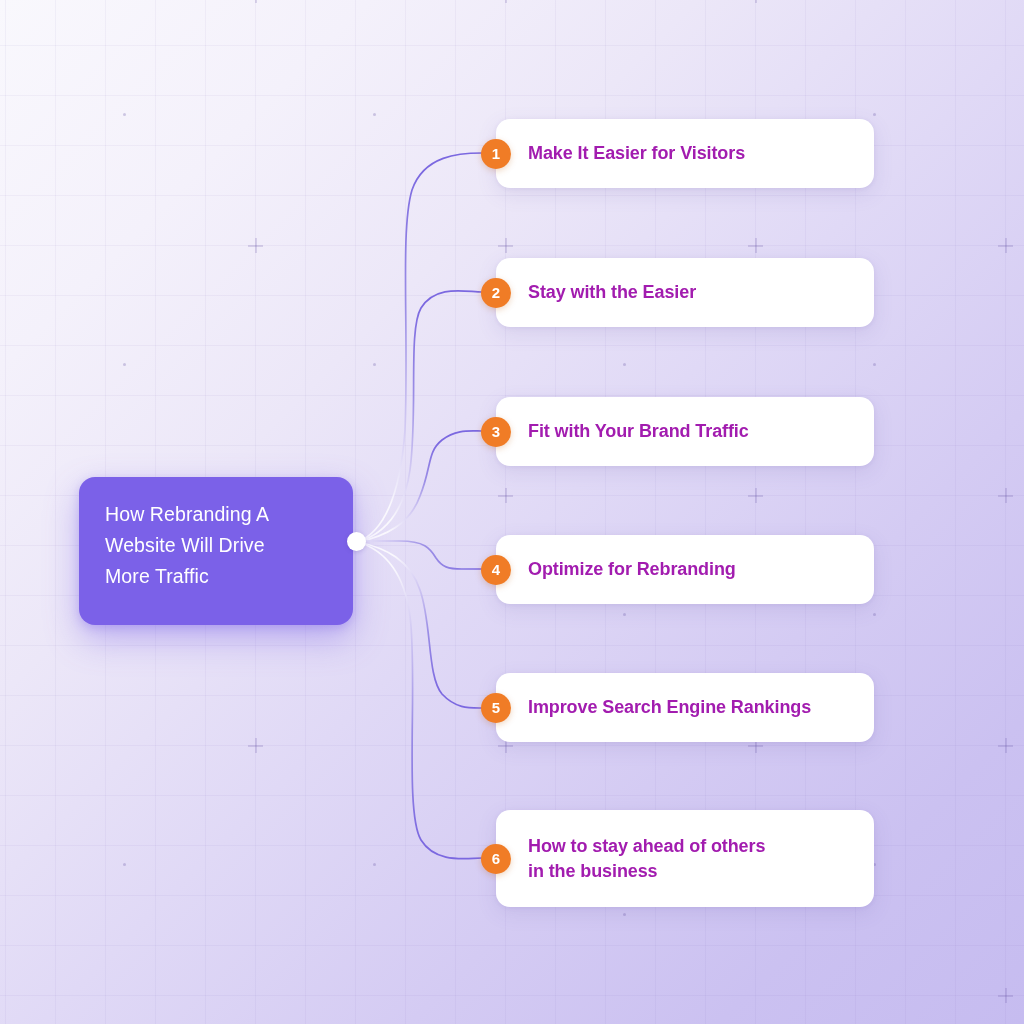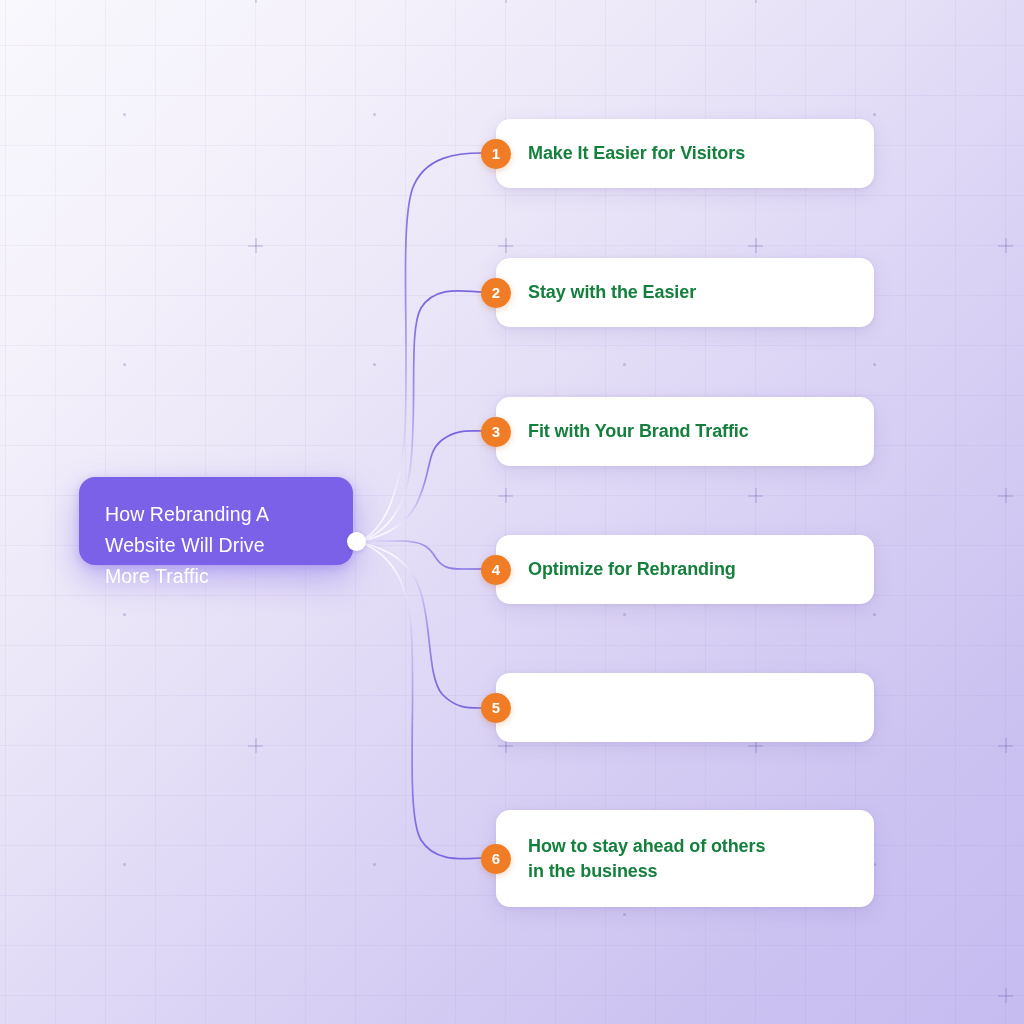--- a/index.html
+++ b/index.html
@@ -67,21 +67,21 @@
     inset: 0;
     pointer-events: none;
   }
 
   
   #central-node {
     position: absolute;
     left: 79px;
     top: 477px;
     width: 274px;
-    height: 88px;
+    height: 148px;
     border-radius: 16px;
     background: #7b61e8;
     box-shadow: 0 14px 34px rgba(123,97,232,0.42), 0 3px 10px rgba(123,97,232,0.28);
     box-sizing: border-box;
     padding: 22px 26px 0 26px;
   }
   #central-node .ctext {
     color: #ffffff;
     font-size: 19.5px;
     line-height: 31px;
@@ -111,21 +111,21 @@
     box-sizing: border-box;
     display: flex;
     align-items: center;
   }
   .branch-label {
     padding-left: 32px;
     padding-right: 18px;
     font-size: 18px;
     line-height: 25px;
     font-weight: 600;
-    color: #15803d;
+    color: #a21caf;
     letter-spacing: -0.1px;
     white-space: pre-line;
   }
   .branch-badge {
     position: absolute;
     width: 30px;
     height: 30px;
     border-radius: 50%;
     background: #f07c26;
     color: #ffffff;
@@ -241,20 +241,21 @@
     <div class="branch-label">Fit with Your Brand Traffic</div>
   </div>
 
   <div class="branch-card" style="top:535px; height:69px;">
     <div class="branch-badge">4</div>
     <div class="branch-label">Optimize for Rebranding</div>
   </div>
 
   <div class="branch-card" style="top:673px; height:69px;">
     <div class="branch-badge">5</div>
+    <div class="branch-label">Improve Search Engine Rankings</div>
   </div>
 
   <div class="branch-card" style="top:810px; height:97px;">
     <div class="branch-badge">6</div>
     <div class="branch-label">How to stay ahead of others
 in the business</div>
   </div>
 
 </div>
 

